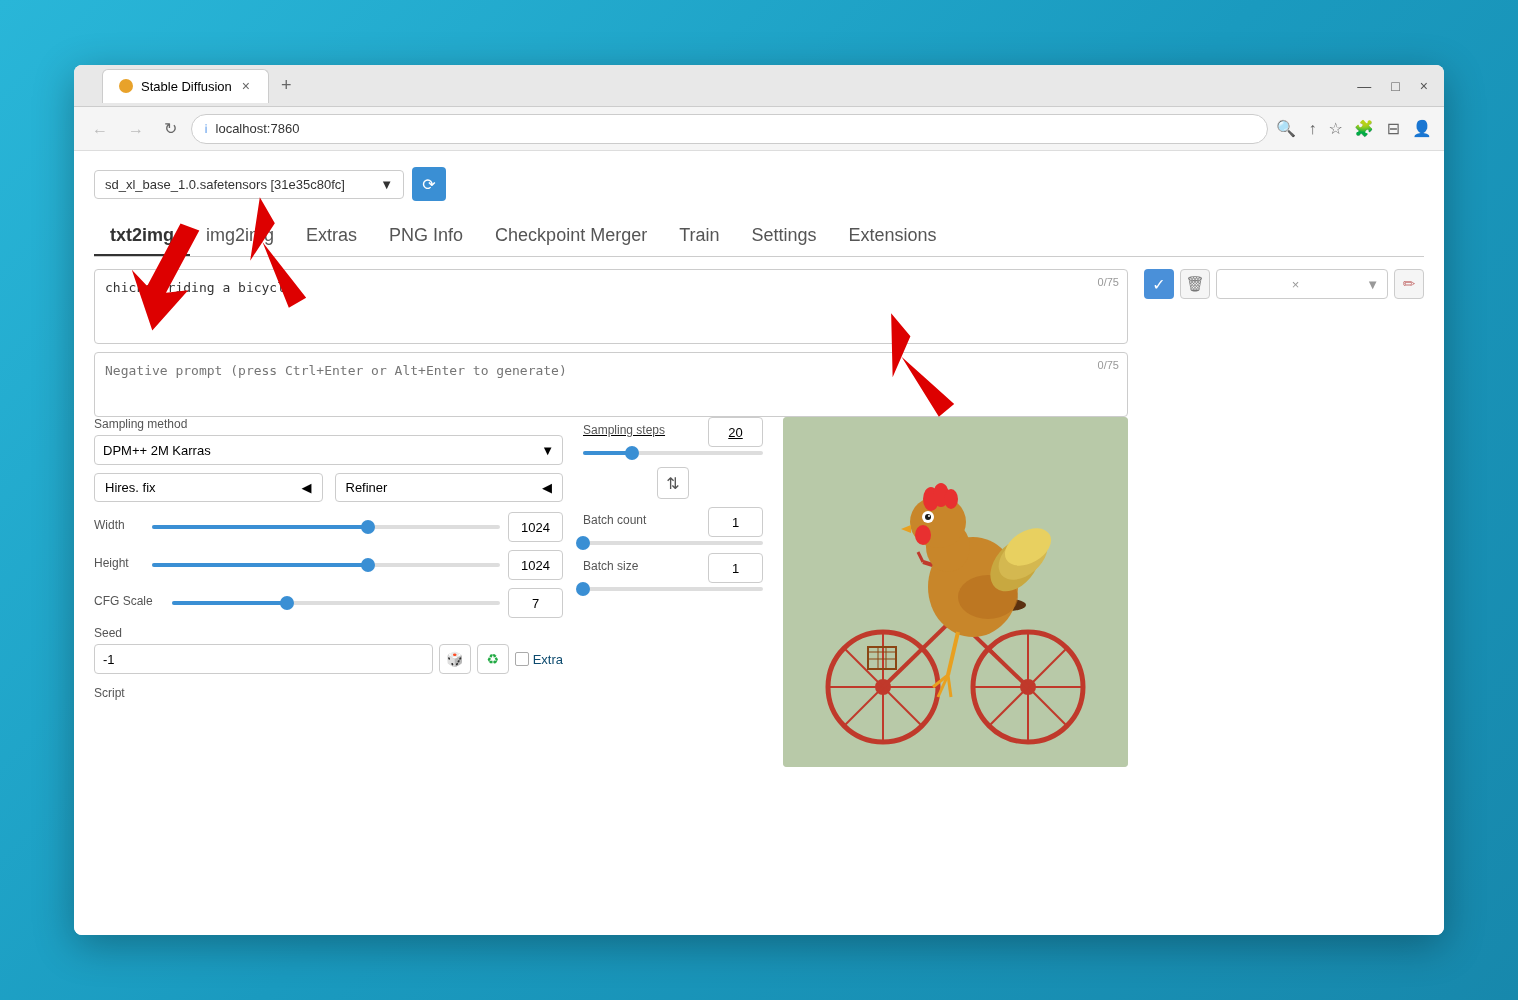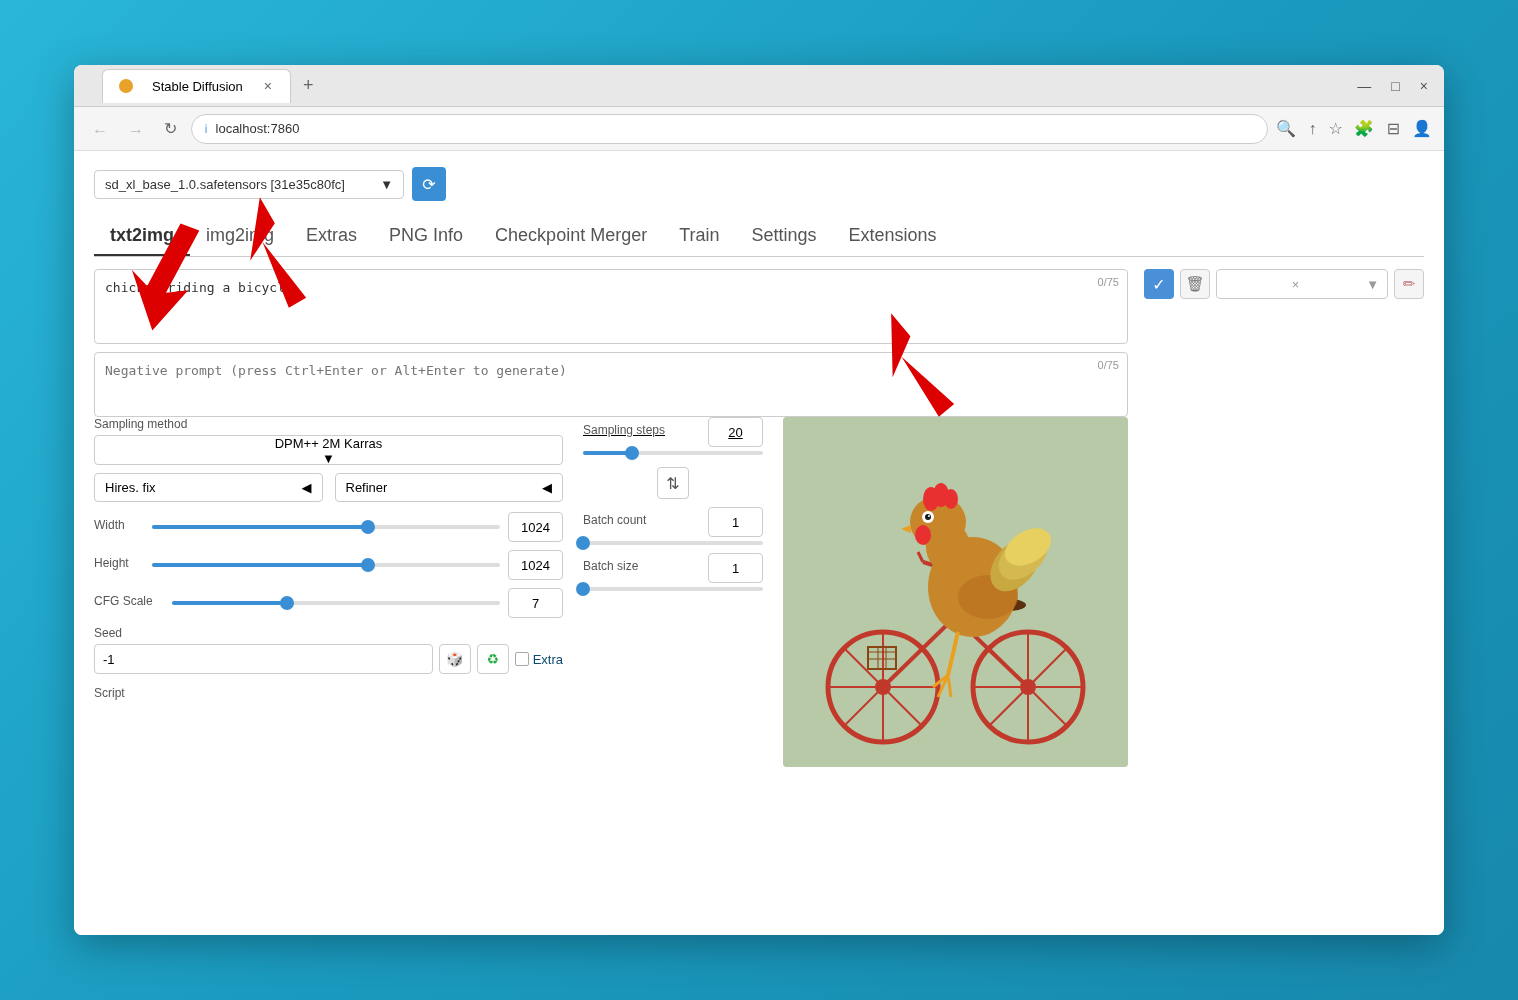--- a/index.html
+++ b/index.html
@@ -45,21 +45,21 @@
       flex: 1;
     }
     .tab-active {
       background: #fff;
       border: 1px solid #ccc;
       border-bottom: none;
       border-radius: 6px 6px 0 0;
       padding: 6px 16px;
       display: flex;
       align-items: center;
-      gap: 19px;
+      gap: 8px;
       font-size: 13px;
       height: 34px;
     }
     .tab-favicon {
       width: 14px;
       height: 14px;
       background: #e8a22a;
       border-radius: 50%;
       display: inline-block;
     }
@@ -615,21 +615,21 @@
           <textarea class="negative-textarea" placeholder="Negative prompt (press Ctrl+Enter or Alt+Enter to generate)" style=""></textarea>
           <div class="token-count">0/75</div>
         </div>
 
 
         <div class="params-section">
           <div class="params-left">
 
             <div class="param-label">Sampling method</div>
             <div class="param-row">
-              <div class="select-input" style="width:200px;flex-direction:column;">
+              <div class="select-input" style="width:200px;">
                 <span>DPM++ 2M Karras</span>
                 <span>▼</span>
               </div>
             </div>
 
             <div style="display:flex; gap:12px; margin-bottom:10px;">
               <div class="toggle-btn" style="flex:1;">
                 <span>Hires. fix</span>
                 <span>◀</span>
               </div>

